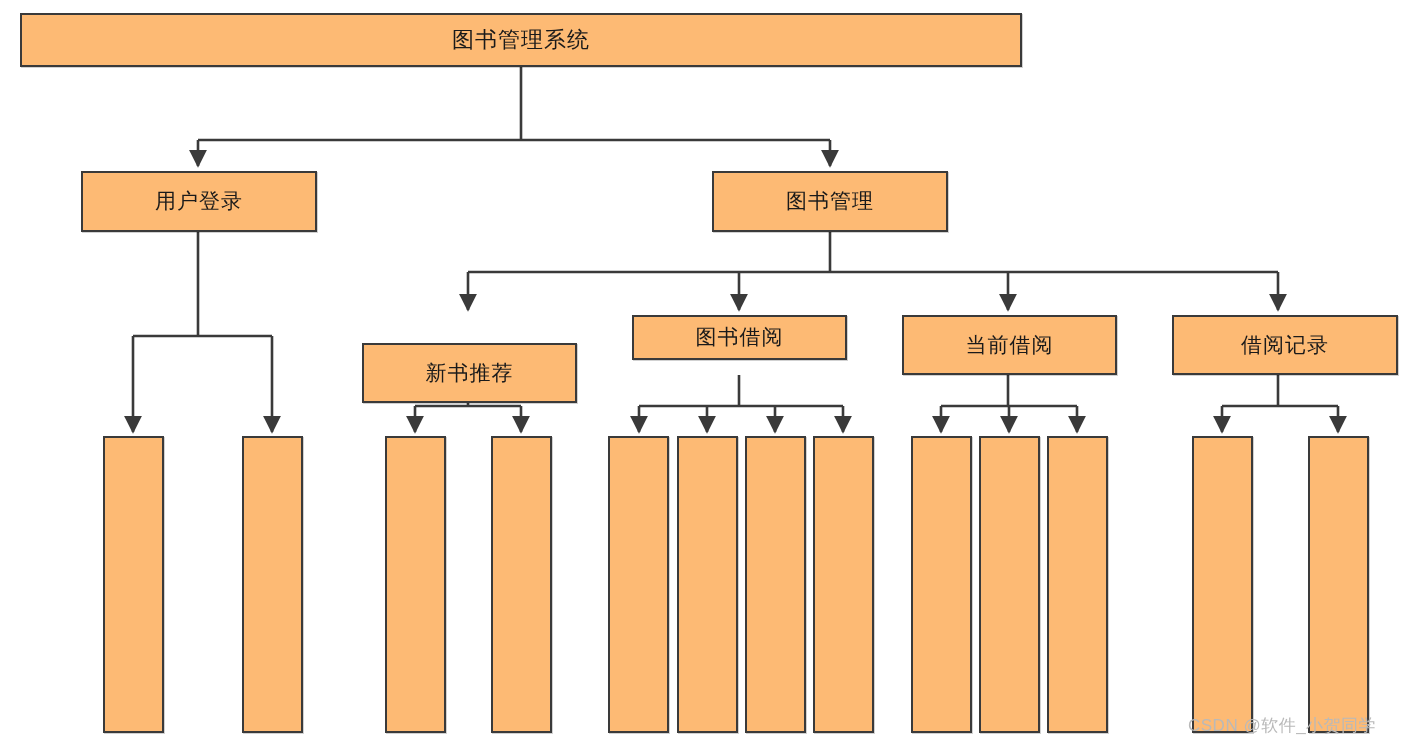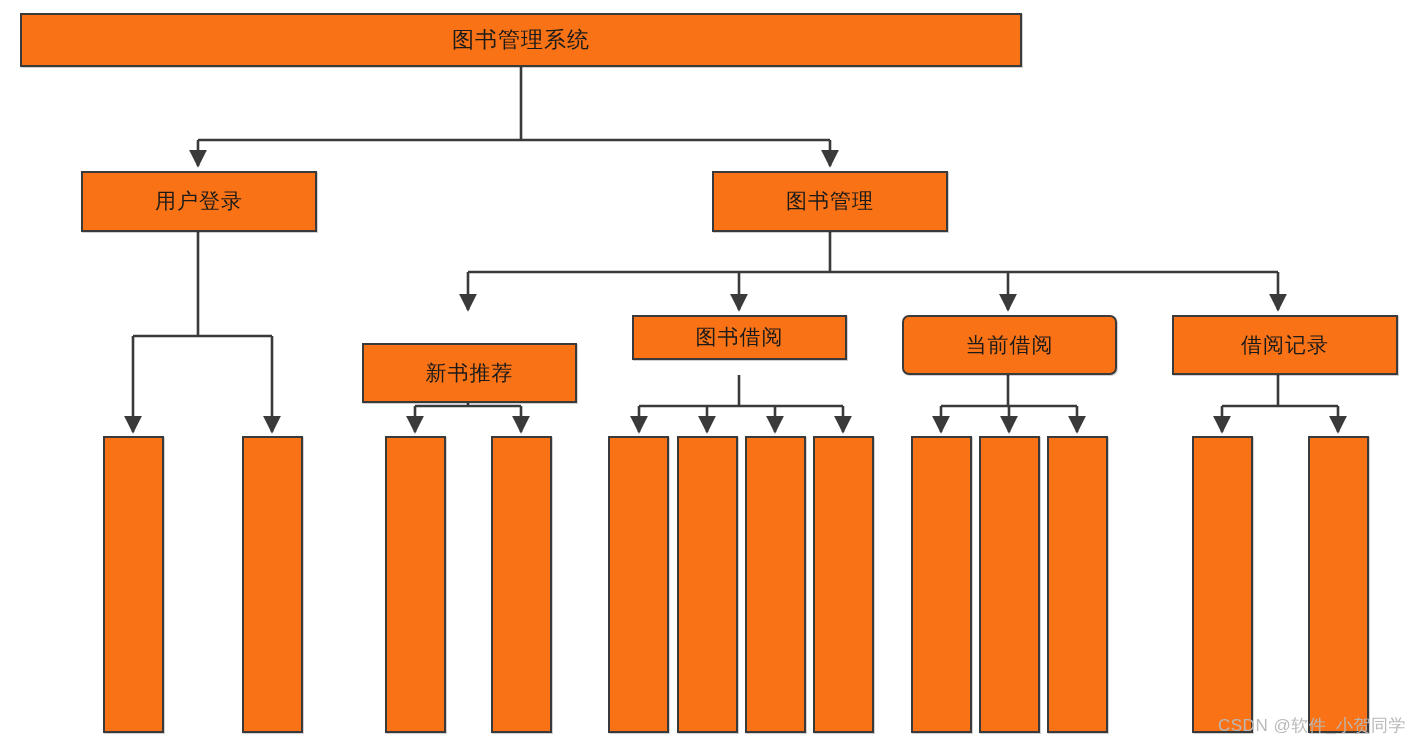--- a/index.html
+++ b/index.html
@@ -22,21 +22,21 @@
     position: absolute;
     left: 0;
     top: 0;
     width: 1405px;
     height: 747px;
     pointer-events: none;
   }
   .node {
     position: absolute;
     box-sizing: border-box;
-    background: #f97316;
+    background: #fdba74;
     border: 2px solid #3a3a3a;
     display: flex;
     align-items: center;
     justify-content: center;
     color: #1a1a1a;
     box-shadow: 1px 1px 0 rgba(0,0,0,0.18);
   }
   .node .label {
     display: block;
     text-align: center;
@@ -73,21 +73,20 @@
     line-height: 1.0;
   }
   .watermark {
     position: absolute;
     left: 1188px;
     top: 714px;
     font-size: 17px;
     color: #b9b9b9;
     white-space: nowrap;
     letter-spacing: 0.5px;
-    margin-left: 30px;
   }
 </style>
 </head>
 <body>
 
 <div id="canvas">
 
   <svg id="edges" viewBox="0 0 1405 747" width="1405" height="747">
     <defs>
       <marker id="arrow" viewBox="0 0 10 10" refX="9" refY="5" markerWidth="7" markerHeight="7" orient="auto-start-reverse">
@@ -148,21 +147,21 @@
   <div class="node horiz" style="left:712px; top:171px; width:236px; height:61px;">
     <span class="label">图书管理</span>
   </div>
 
   <div class="node horiz" style="left:362px; top:315px; width:215px; height:60px;margin-top:28px;">
     <span class="label">新书推荐</span>
   </div>
   <div class="node horiz" style="left:632px; top:315px; width:215px; height:45px;">
     <span class="label">图书借阅</span>
   </div>
-  <div class="node horiz" style="left:902px; top:315px; width:215px; height:60px;border-radius:7px;">
+  <div class="node horiz" style="left:902px; top:315px; width:215px; height:60px;">
     <span class="label">当前借阅</span>
   </div>
   <div class="node horiz" style="left:1172px; top:315px; width:226px; height:60px;">
     <span class="label">借阅记录</span>
   </div>
 
   <div class="node vert" style="left:103px; top:436px; width:61px; height:297px;">
     <span class="label">用户登录</span>
   </div>
   <div class="node vert" style="left:242px; top:436px; width:61px; height:297px;">

